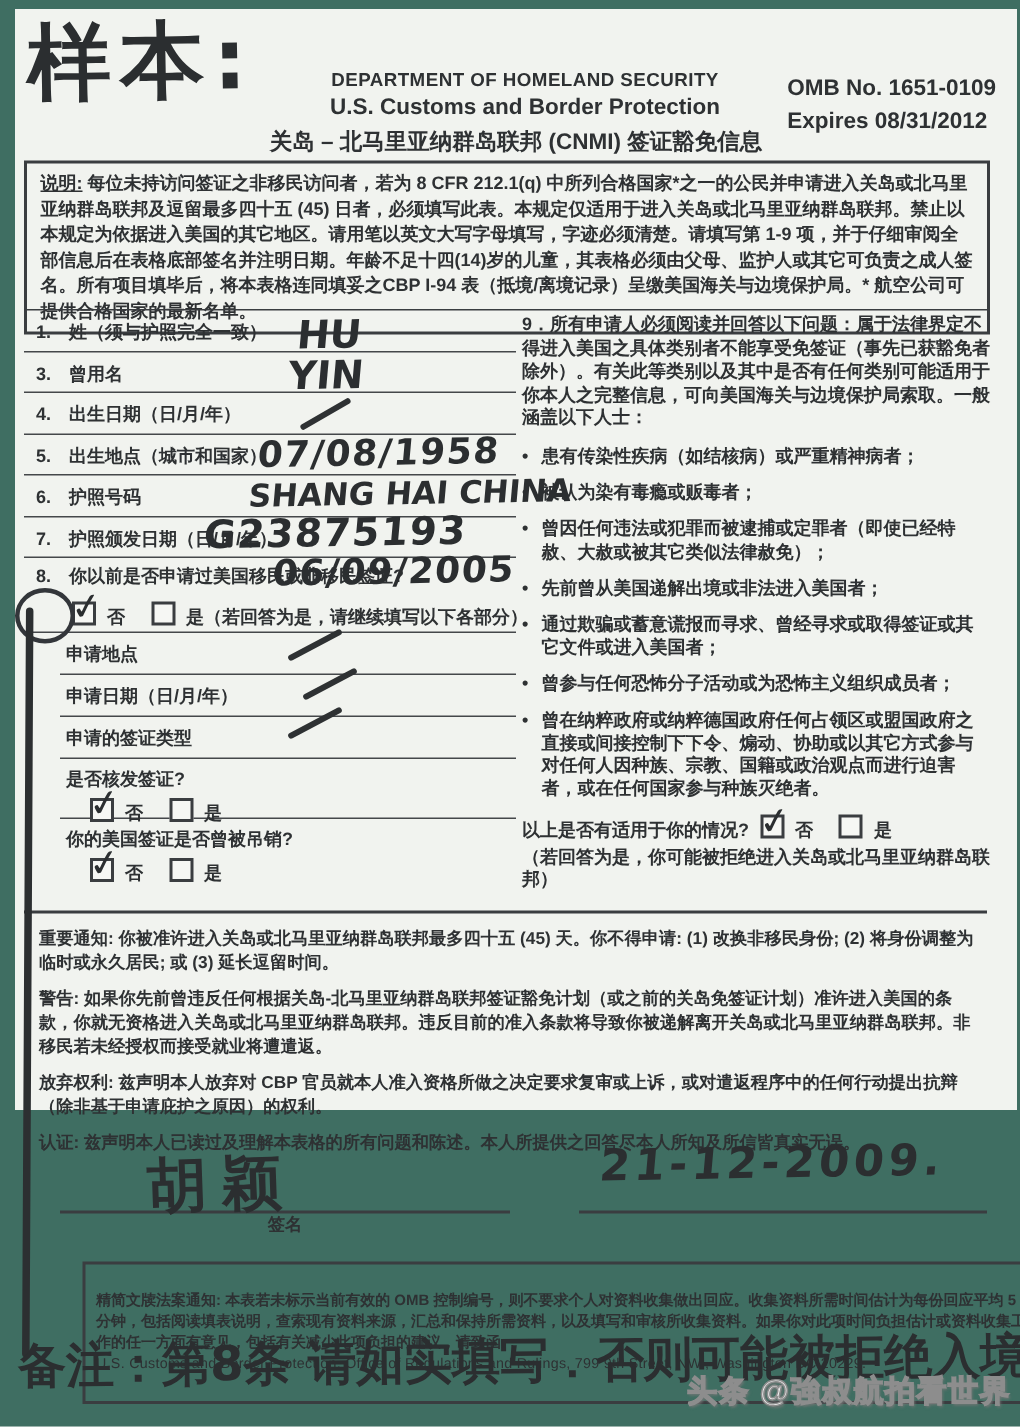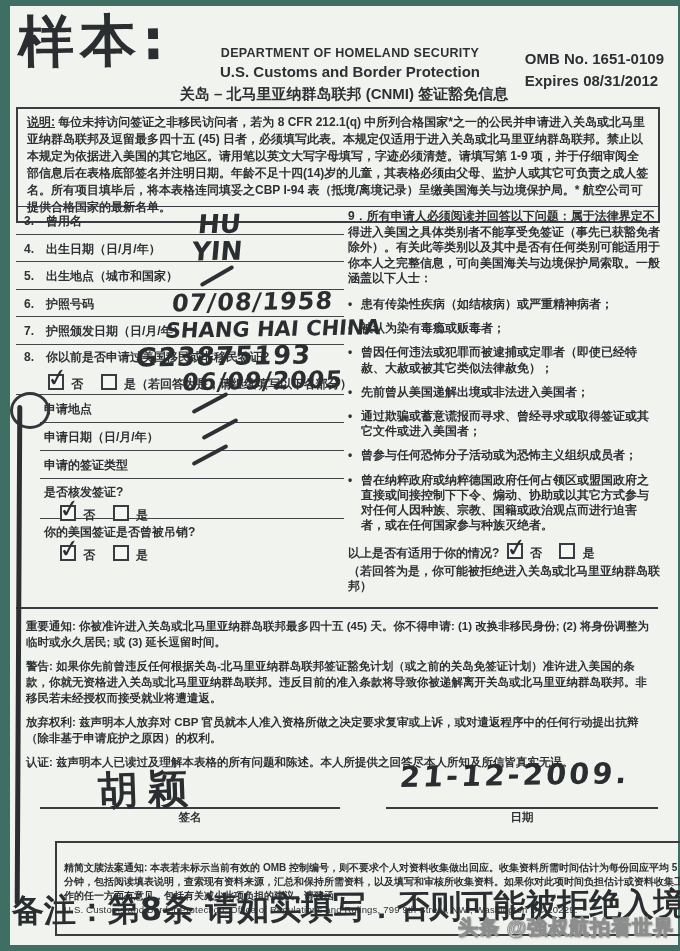--- a/index.html
+++ b/index.html
@@ -1,18 +1,18 @@
 <!DOCTYPE html>
 <html><head>
 <meta charset="utf-8">
 <style>
   html,body{margin:0;padding:0;}
   .canvas{position:relative;width:680px;height:951px;background:#3f6e62;overflow:hidden;
           font-family:"Liberation Sans","DejaVu Sans",sans-serif;color:#2e3133;}
-  .page{position:absolute;left:10px;top:6px;width:668px;height:939px;background:#f1f3ef;}
+  .page{position:absolute;left:10px;top:6px;width:668px;height:734px;background:#f1f3ef;}
   
   .dept{position:absolute;left:160px;top:40px;width:360px;text-align:center;}
   .dept .l1{font-size:12.5px;font-weight:bold;letter-spacing:.3px;}
   .dept .l2{font-size:15px;font-weight:bold;margin-top:3px;}
   .omb{position:absolute;right:14px;top:42px;font-size:15px;font-weight:bold;text-align:left;line-height:1.45;}
   .form-title{position:absolute;left:0;top:79px;width:100%;text-align:center;font-size:15px;font-weight:bold;}
   
   .instr{position:absolute;left:6px;top:101px;width:622px;border:2px solid #3a3d40;
          padding:5px 9px;font-size:12px;font-weight:bold;line-height:1.42;}
   .instr .lbl{text-decoration:underline;}
@@ -94,20 +94,23 @@
     <div class="form-title">关岛 – 北马里亚纳群岛联邦 (CNMI) 签证豁免信息</div>
 
     <div class="instr">
       <span class="lbl">说明:</span><span> 每位未持访问签证之非移民访问者，若为 8 CFR 212.1(q) 中所列合格国家*之一的公民并申请进入关岛或北马里亚纳群岛联邦及逗留最多四十五 (45) 日者，必须填写此表。本规定仅适用于进入关岛或北马里亚纳群岛联邦。禁止以本规定为依据进入美国的其它地区。请用笔以英文大写字母填写，字迹必须清楚。请填写第 1-9 项，并于仔细审阅全部信息后在表格底部签名并注明日期。年龄不足十四(14)岁的儿童，其表格必须由父母、监护人或其它可负责之成人签名。所有项目填毕后，将本表格连同填妥之CBP I-94 表（抵境/离境记录）呈缴美国海关与边境保护局。* 航空公司可提供合格国家的最新名单。</span>
     </div>
 
     <div class="tableTop"></div>
     <div class="tableBot"></div>
 
     <div class="lcol">
+      <div class="lrow">
+        <span class="num">1.</span><span>姓（须与护照完全一致）</span>
+      </div>
       <div class="lrow">
         <span class="num">3.</span><span>曾用名</span>
       </div>
       <div class="lrow">
         <span class="num">4.</span><span>出生日期（日/月/年）</span>
       </div>
       <div class="lrow">
         <span class="num">5.</span><span>出生地点（城市和国家）</span>
       </div>
       <div class="lrow">
@@ -199,21 +202,20 @@
 
     <div class="notices">
       <p><b>重要通知:</b><span> 你被准许进入关岛或北马里亚纳群岛联邦最多四十五 (45) 天。你不得申请: (1) 改换非移民身份; (2) 将身份调整为临时或永久居民; 或 (3) 延长逗留时间。</span></p>
       <p><b>警告:</b><span> 如果你先前曾违反任何根据关岛-北马里亚纳群岛联邦签证豁免计划（或之前的关岛免签证计划）准许进入美国的条款，你就无资格进入关岛或北马里亚纳群岛联邦。违反目前的准入条款将导致你被递解离开关岛或北马里亚纳群岛联邦。非移民若未经授权而接受就业将遭遣返。</span></p>
       <p><b>放弃权利:</b><span> 兹声明本人放弃对 CBP 官员就本人准入资格所做之决定要求复审或上诉，或对遣返程序中的任何行动提出抗辩（除非基于申请庇护之原因）的权利。</span></p>
       <p style="margin-bottom:4px;"><b>认证:</b><span> 兹声明本人已读过及理解本表格的所有问题和陈述。本人所提供之回答尽本人所知及所信皆真实无误。</span></p>
       <div class="siggrid">
         <div class="sigline"></div>
         <div class="siglabel">签名</div>
         <div class="dateline"></div>
-        <div class="datelabel">日期</div>
       </div>
     </div>
 
     <div class="pbox">
       <b>精简文牍法案通知:</b><span> 本表若未标示当前有效的 OMB 控制编号，则不要求个人对资料收集做出回应。收集资料所需时间估计为每份回应平均 5 分钟，包括阅读填表说明，查索现有资料来源，汇总和保持所需资料，以及填写和审核所收集资料。如果你对此项时间负担估计或资料收集工作的任一方面有意见，包括有关减少此项负担的建议，请致函:</span>
       <div class="addr">U.S. Customs and Border Protection, Office of Regulations and Rulings, 799 9th Street, NW., Washington DC 20229.</div>
     </div>
   </div>
 
   <div class="ink">

